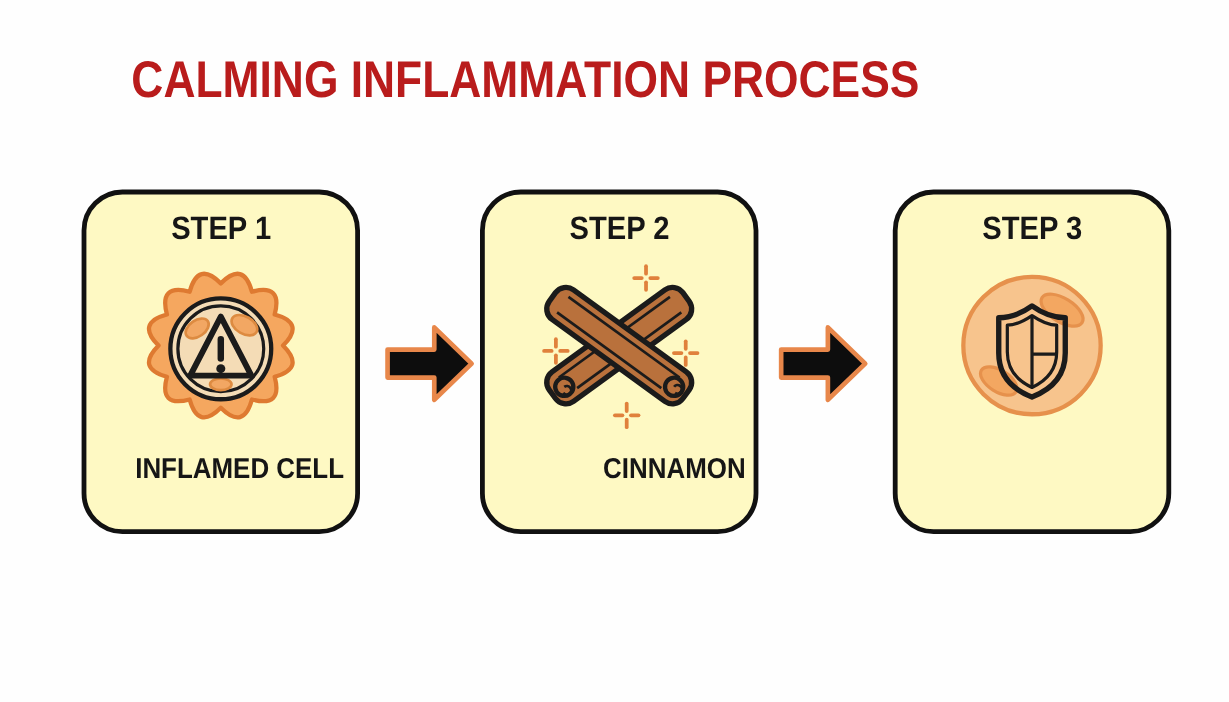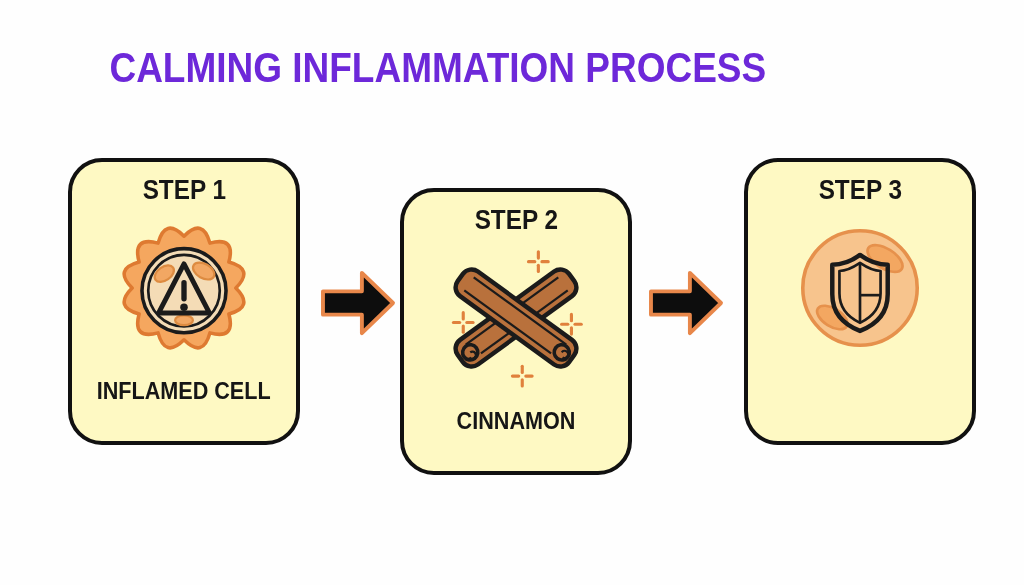--- a/index.html
+++ b/index.html
@@ -16,21 +16,21 @@
     overflow: hidden;
   }
   .title {
     position: absolute;
     top: 46px;
     left: 0;
     width: 876px;
     text-align: center;
     font-size: 43px;
     font-weight: bold;
-    color: #6d28d9;
+    color: #b91c1c;
     letter-spacing: 0px;
     line-height: 1;
     margin: 0;
   }
   .title .squeeze {
     display: inline-block;
     transform: scaleX(0.86);
     transform-origin: center;
     white-space: nowrap;
   }
@@ -38,21 +38,21 @@
     position: absolute;
     top: 158px;
     width: 232px;
     height: 287px;
     background: #fef9c3;
     border: 4px solid #111111;
     border-radius: 34px;
     box-sizing: border-box;
   }
   .card.c1 { left: 68px; }
-  .card.c2 { left: 400px; margin-top: 30px; }
+  .card.c2 { left: 400px; }
   .card.c3 { left: 728px; margin-left: 16px; }
   .step-heading {
     position: absolute;
     top: 14px;
     left: 0;
     width: 100%;
     text-align: center;
     font-size: 27px;
     font-weight: bold;
     color: #161616;
@@ -71,21 +71,21 @@
     transform: translateX(-50%);
     width: 152px;
     height: 152px;
   }
   .icon-wrap svg { width: 100%; height: 100%; display: block; }
   .step-label {
     position: absolute;
     top: 216px;
     left: 0;
     width: 100%;
-    text-align: center;
+    text-align: right;
     font-size: 24px;
     font-weight: bold;
     color: #161616;
     line-height: 1.1;
   }
   .connector {
     position: absolute;
     top: 267px;
     width: 78px;
     height: 72px;

